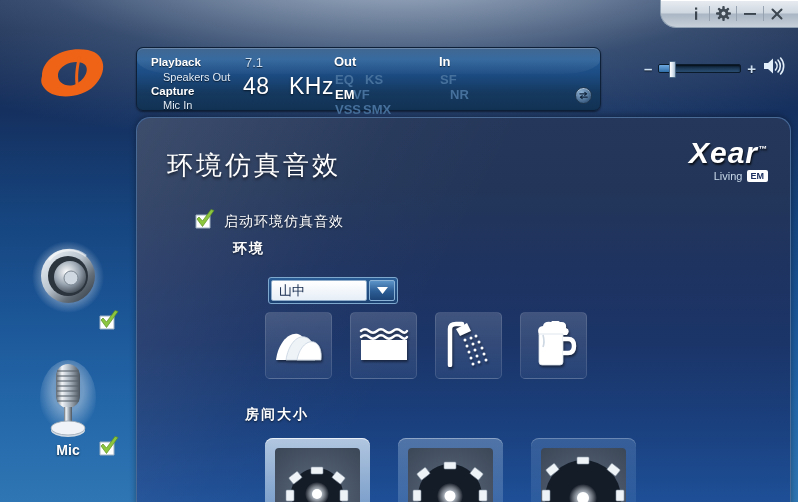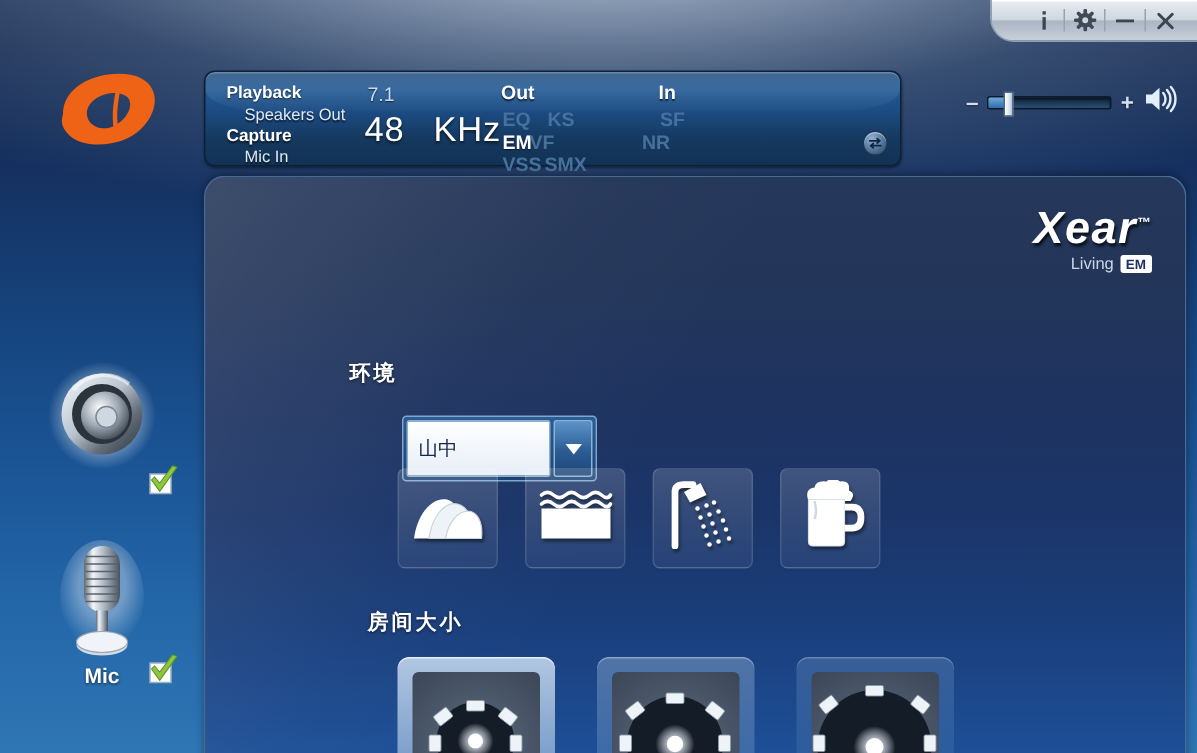--- a/index.html
+++ b/index.html
@@ -129,21 +129,21 @@
               align-items: center; gap: 4px; }
   #xear-badge { background: #ffffff; color: #1b3060; font-size: 9px; font-weight: bold;
                 padding: 1px 4px; border-radius: 2px; }
   .chk-row { position: absolute; display: flex; align-items: center; gap: 8px; cursor: pointer; }
   .chk-text { font-size: 14px; color: #ffffff; text-shadow: 0 1px 2px rgba(0,0,0,.6);
               font-family: "DejaVu Sans","Liberation Sans",sans-serif; letter-spacing: 1px; }
   .sec-label { position: absolute; font-size: 14px; color: #ffffff; font-weight: bold;
                text-shadow: 0 1px 2px rgba(0,0,0,.6); letter-spacing: 2px;
                font-family: "DejaVu Sans","Liberation Sans",sans-serif; }
   
-  #combo { position: absolute; left: 131px; top: 159px; width: 130px; height: 44px;
+  #combo { position: absolute; left: 131px; top: 159px; width: 130px; height: 27px;
            background: linear-gradient(180deg,#2a5d96,#1c4273);
            border: 1px solid #7fa8cf; border-radius: 3px; display: flex; padding: 2px; cursor: pointer; }
   #combo-value { flex: 1; background: linear-gradient(180deg,#ffffff,#e6eef7);
                  border: 1px solid #90aecb; border-radius: 2px; color: #10264a; font-size: 13px;
                  display: flex; align-items: center; padding-left: 7px;
                  font-family:"DejaVu Sans","Liberation Sans",sans-serif; }
   #combo-arrow { width: 26px; margin-left: 2px; border-radius: 2px;
                  background: linear-gradient(180deg,#5c94c8,#2b5c93 55%,#1d4578);
                  border: 1px solid #8ab2d6; display: flex; align-items: center; justify-content: center; }
   
@@ -231,21 +231,21 @@
     <div class="ib-head" style="left:197px; top:6px;">Out</div>
     <div class="ib-tag" style="left:198px; top:24px;">EQ</div>
     <div class="ib-tag" style="left:228px; top:24px;">KS</div>
     <div class="ib-tag on" style="left:198px; top:39px;">EM</div>
     <div class="ib-tag" style="left:216px; top:39px;">VF</div>
     <div class="ib-tag" style="left:198px; top:54px;">VSS</div>
     <div class="ib-tag" style="left:226px; top:54px;">SMX</div>
 
     <div class="ib-head" style="left:302px; top:6px;">In</div>
     <div class="ib-tag" style="left:303px; top:24px;">SF</div>
-    <div class="ib-tag" style="left:291px; top:39px;">NR</div>
+    <div class="ib-tag" style="left:313px; top:39px;">NR</div>
 
     <div id="ib-swap">
       <svg width="11" height="11" viewBox="0 0 12 12">
           <g stroke="#11253c" stroke-width="1.3" fill="none" stroke-linecap="round">
         <path d="M2 4.2 H9"></path>
             <path d="M7.4 2.6 L9.2 4.2 L7.4 5.8"></path>
             <path d="M10 7.8 H3"></path>
             <path d="M4.6 6.2 L2.8 7.8 L4.6 9.4"></path>
           </g>
         </svg>
@@ -344,29 +344,39 @@
           <path d="M4 6 H18 V19 H4 Z" fill="#ffffff" stroke="#9db0c2" stroke-width="1"></path>
           <path d="M5 10 L10.5 17.5 L22 1.5 L19 0.5 L10.5 12 L7 8 Z" fill="#8cc63f" stroke="#5d8f22" stroke-width="0.7"></path>
         </svg>
       </div>
     </div>
   </div>
 
   <div id="panel">
     <div id="panel-bg"></div>
 
+    <div id="panel-title">环境仿真音效</div>
 
     <div id="xear">
       <div id="xear-word"><span>Xear</span><span id="xear-tm">™</span></div>
       <div id="xear-sub">
         <span>Living</span>
         <span id="xear-badge">EM</span>
       </div>
     </div>
 
+    <div class="chk-row" style="left:55px; top:91px;">
+      <span>
+        <svg width="24" height="22" viewBox="0 0 24 22">
+          <path d="M4 6 H18 V19 H4 Z" fill="#ffffff" stroke="#9db0c2" stroke-width="1"></path>
+          <path d="M5 10 L10.5 17.5 L22 1.5 L19 0.5 L10.5 12 L7 8 Z" fill="#8cc63f" stroke="#5d8f22" stroke-width="0.7"></path>
+        </svg>
+      </span>
+      <span class="chk-text">启动环境仿真音效</span>
+    </div>
 
     <div class="sec-label" style="left:96px; top:122px;">环境</div>
 
     <div id="combo">
       <div id="combo-value">山中</div>
       <div id="combo-arrow">
         <svg width="13" height="9" viewBox="0 0 13 9">
             <path d="M1 1 H12 L6.5 8 Z" fill="#ffffff"></path>
           </svg>
       </div>

